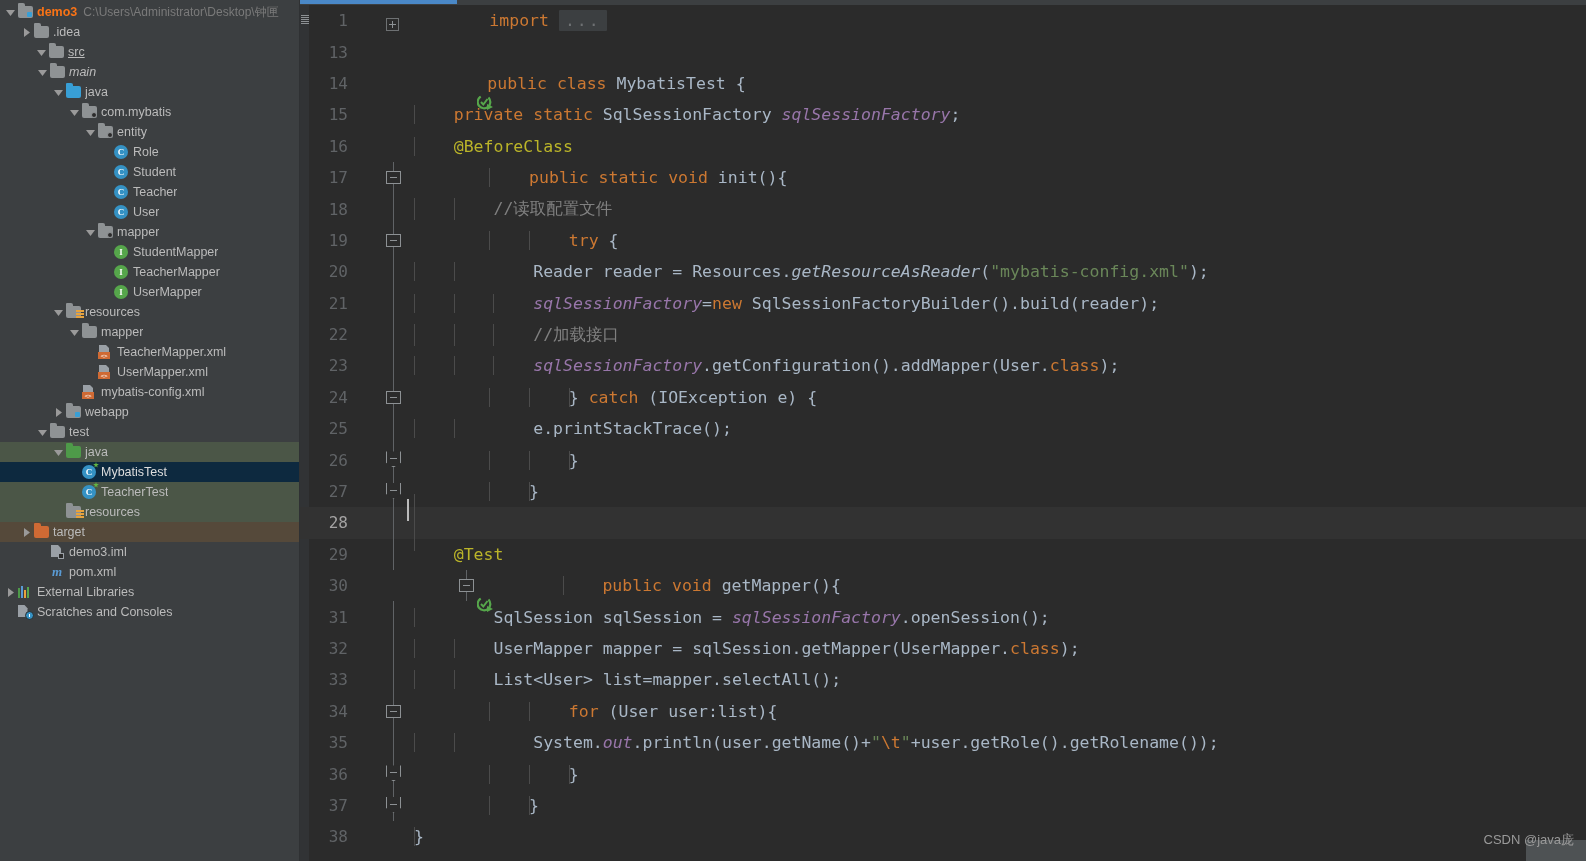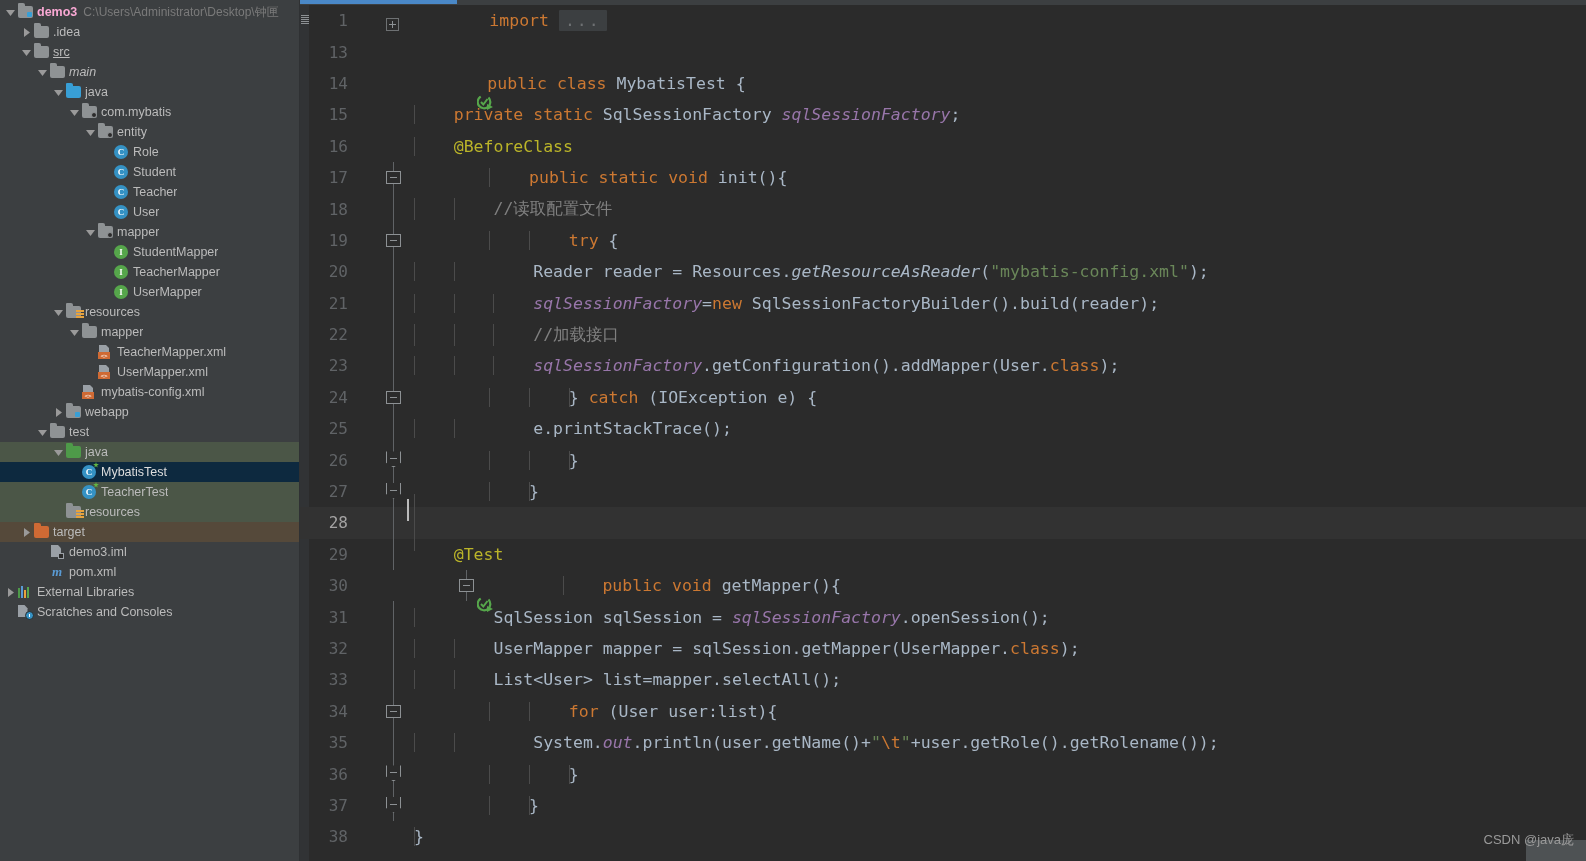--- a/index.html
+++ b/index.html
@@ -44,21 +44,21 @@
   }
   .tree-row .twisty svg { display: block; }
   .ico {
     width: 16px; height: 16px;
     display: inline-flex; align-items: center; justify-content: center;
     flex: 0 0 16px;
     margin-right: 4px;
     position: relative;
   }
   .label { overflow: hidden; text-overflow: clip; }
-  .label.bold { font-weight: bold; color: #f9a8d4; }
+  .label.bold { font-weight: bold; color: #f97316; }
   .path-sub {
     color: #7a7a7a;
     font-size: 12px;
     margin-left: 6px;
     overflow: hidden;
     white-space: nowrap;
   }
   .row-green { background: #4b5647; }
   .row-brown { background: #55493a; }
   .row-sel   { background: #0d293f; }
@@ -357,21 +357,21 @@
             <span class="twisty">
               <svg width="9" height="9" viewBox="0 0 9 9">
                 <polygon points="2,0 8,4.5 2,9" fill="#9a9a9a"></polygon>
               </svg>
             </span>
             <span class="ico">
               <span class="folder"></span>
             </span>
             <span class="label">.idea</span>
           </div>
-          <div class="tree-row " style="padding-left: 20px; text-decoration: underline;">
+          <div class="tree-row " style="padding-left: 35px; text-decoration: underline;">
             <span class="twisty">
               <svg width="9" height="9" viewBox="0 0 9 9">
                 <polygon points="0,2 9,2 4.5,8" fill="#9a9a9a"></polygon>
               </svg>
             </span>
             <span class="ico">
               <span class="folder"></span>
             </span>
             <span class="label">src</span>
           </div>

